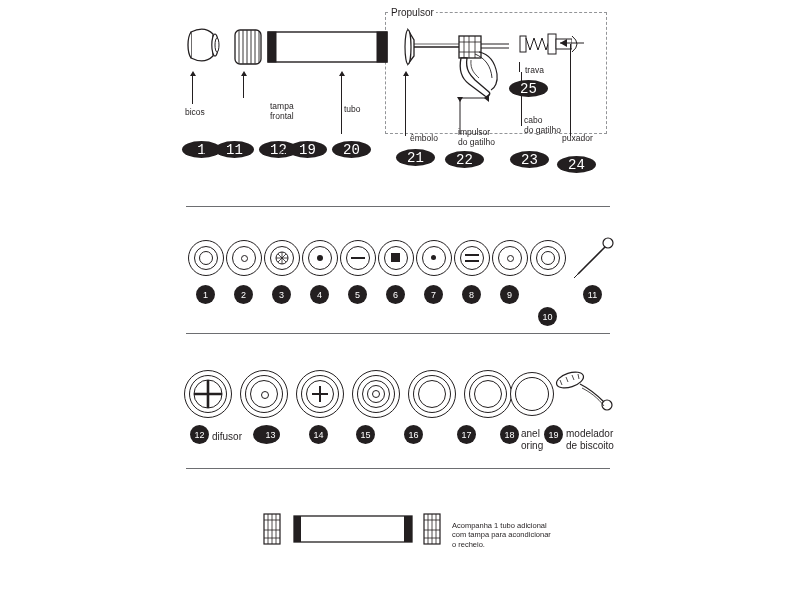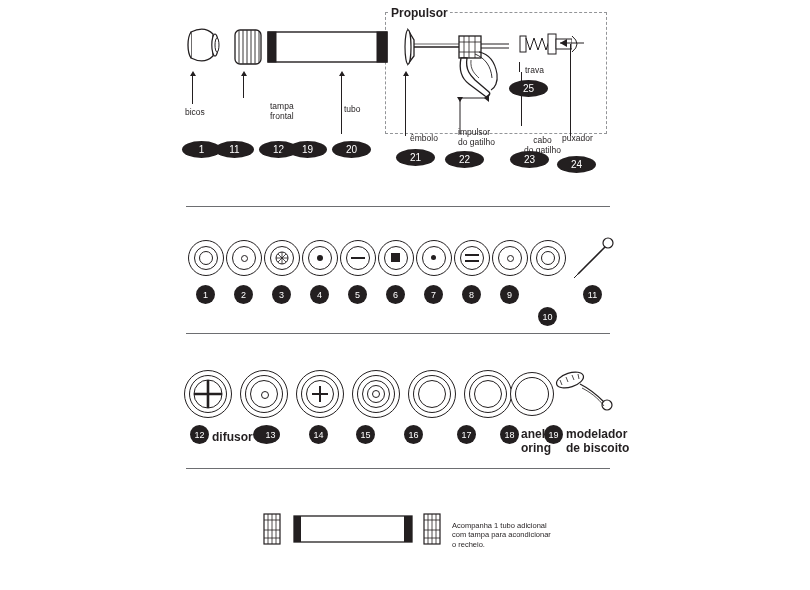--- a/index.html
+++ b/index.html
@@ -1,24 +1,24 @@
 <!DOCTYPE html>
 <html><head>
 <meta charset="utf-8">
 <style>
   html,body{margin:0;padding:0;background:#ffffff;}
   body{width:810px;height:590px;font-family:"Liberation Sans",sans-serif;color:#231f20;overflow:hidden;}
   .page{position:relative;width:810px;height:590px;background:#fff;}
 
   
   .lbl{position:absolute;font-size:8.5px;line-height:1.15;color:#231f20;white-space:pre-line;}
-  .lbl.sm{font-size:12px;font-weight:bold;}
+  .lbl.sm{font-size:10px;}
   .num{position:absolute;width:19px;height:19px;border-radius:50%;background:#231f20;color:#fff;
        font-size:9px;display:flex;align-items:center;justify-content:center;font-family:"Liberation Sans",sans-serif;}
-  .num.small{width:39px;height:17px;font-size:10px;}
+  .num.small{width:39px;height:17px;font-size:14px;font-family:Liberation Mono, monospace;}
   .hr{position:absolute;height:1px;background:#6d6e71;}
   .arrowline{position:absolute;width:1px;background:#231f20;}
   .arrowhead{position:absolute;width:0;height:0;border-left:3px solid transparent;border-right:3px solid transparent;border-bottom:5px solid #231f20;}
   .dashbox{position:absolute;border:1px dashed #939598;}
   .o{position:absolute;border-radius:50%;}
 
   
   .nz{position:absolute;width:34px;height:34px;border-radius:50%;border:1.4px solid #231f20;background:#fff;}
   .nz .r2{position:absolute;left:5px;top:5px;right:5px;bottom:5px;border-radius:50%;border:1px solid #231f20;}
   .nz .r3{position:absolute;left:10px;top:10px;right:10px;bottom:10px;border-radius:50%;border:1px solid #231f20;}
@@ -137,21 +137,21 @@
       <path d="M5 10 L5 46" stroke="#231f20" stroke-width="1" fill="none"></path>
       <path d="M5 10 L30 10" stroke="#231f20" stroke-width="1" fill="none"></path>
       <path d="M30 10 l-5 -4 l0 8 Z" fill="#231f20" transform="translate(5,0) rotate(180 27 10)"></path>
       <path d="M5 10 l-3 5 l6 0 Z" fill="#231f20" transform="rotate(180 5 12)"></path>
     </svg>
     <div class="lbl" style="left:458px;top:128px;">impulsor
 do gatilho</div>
     <div class="num small" style="left:445px;top:151px;">22</div>
 
     <div class="arrowline" style="left:521px;top:72px;height:54px;"></div>
-    <div class="lbl" style="left:524px;top:136px;text-align:center;">cabo
+    <div class="lbl" style="left:524px;top:116px;">cabo
 do gatilho</div>
     <div class="num small" style="left:510px;top:151px;text-align:center;">23</div>
 
     <div class="arrowline" style="left:570px;top:44px;height:92px;"></div>
     <div class="lbl" style="left:562px;top:134px;">puxador</div>
     <div class="num small" style="left:557px;top:149px;margin-top:7px;">24</div>
 
     <div class="arrowline" style="left:519px;top:62px;height:10px;"></div>
     <div class="lbl" style="left:525px;top:66px;">trava</div>
     <div class="num small" style="left:509px;top:80px;">25</div>

